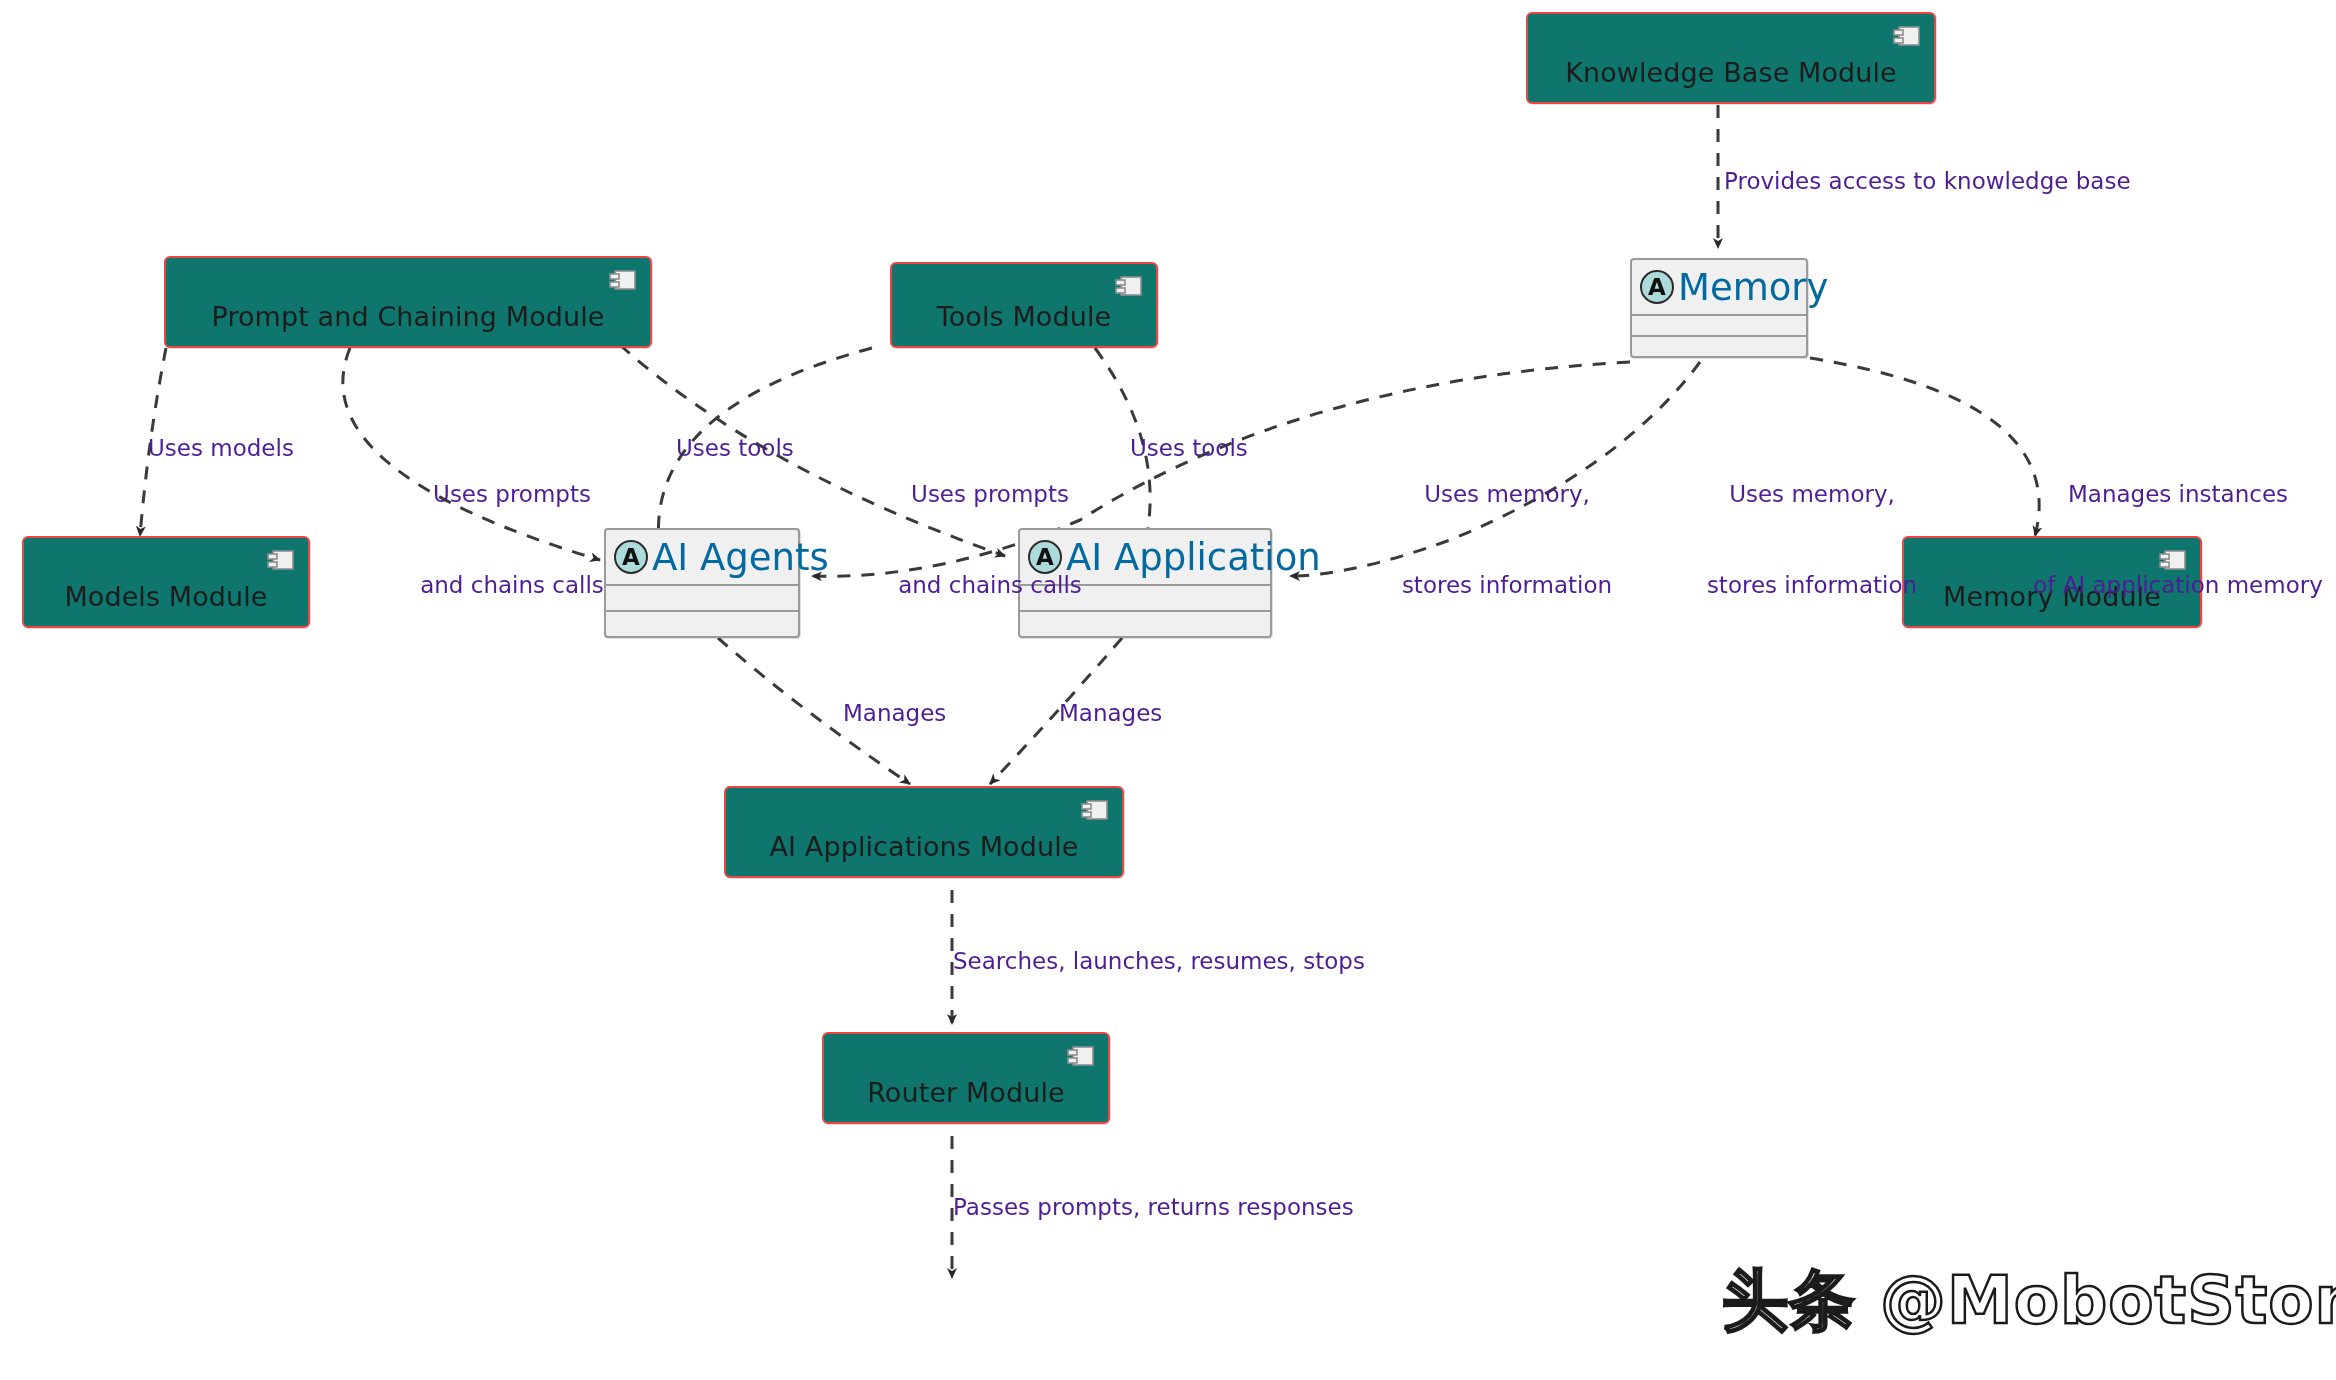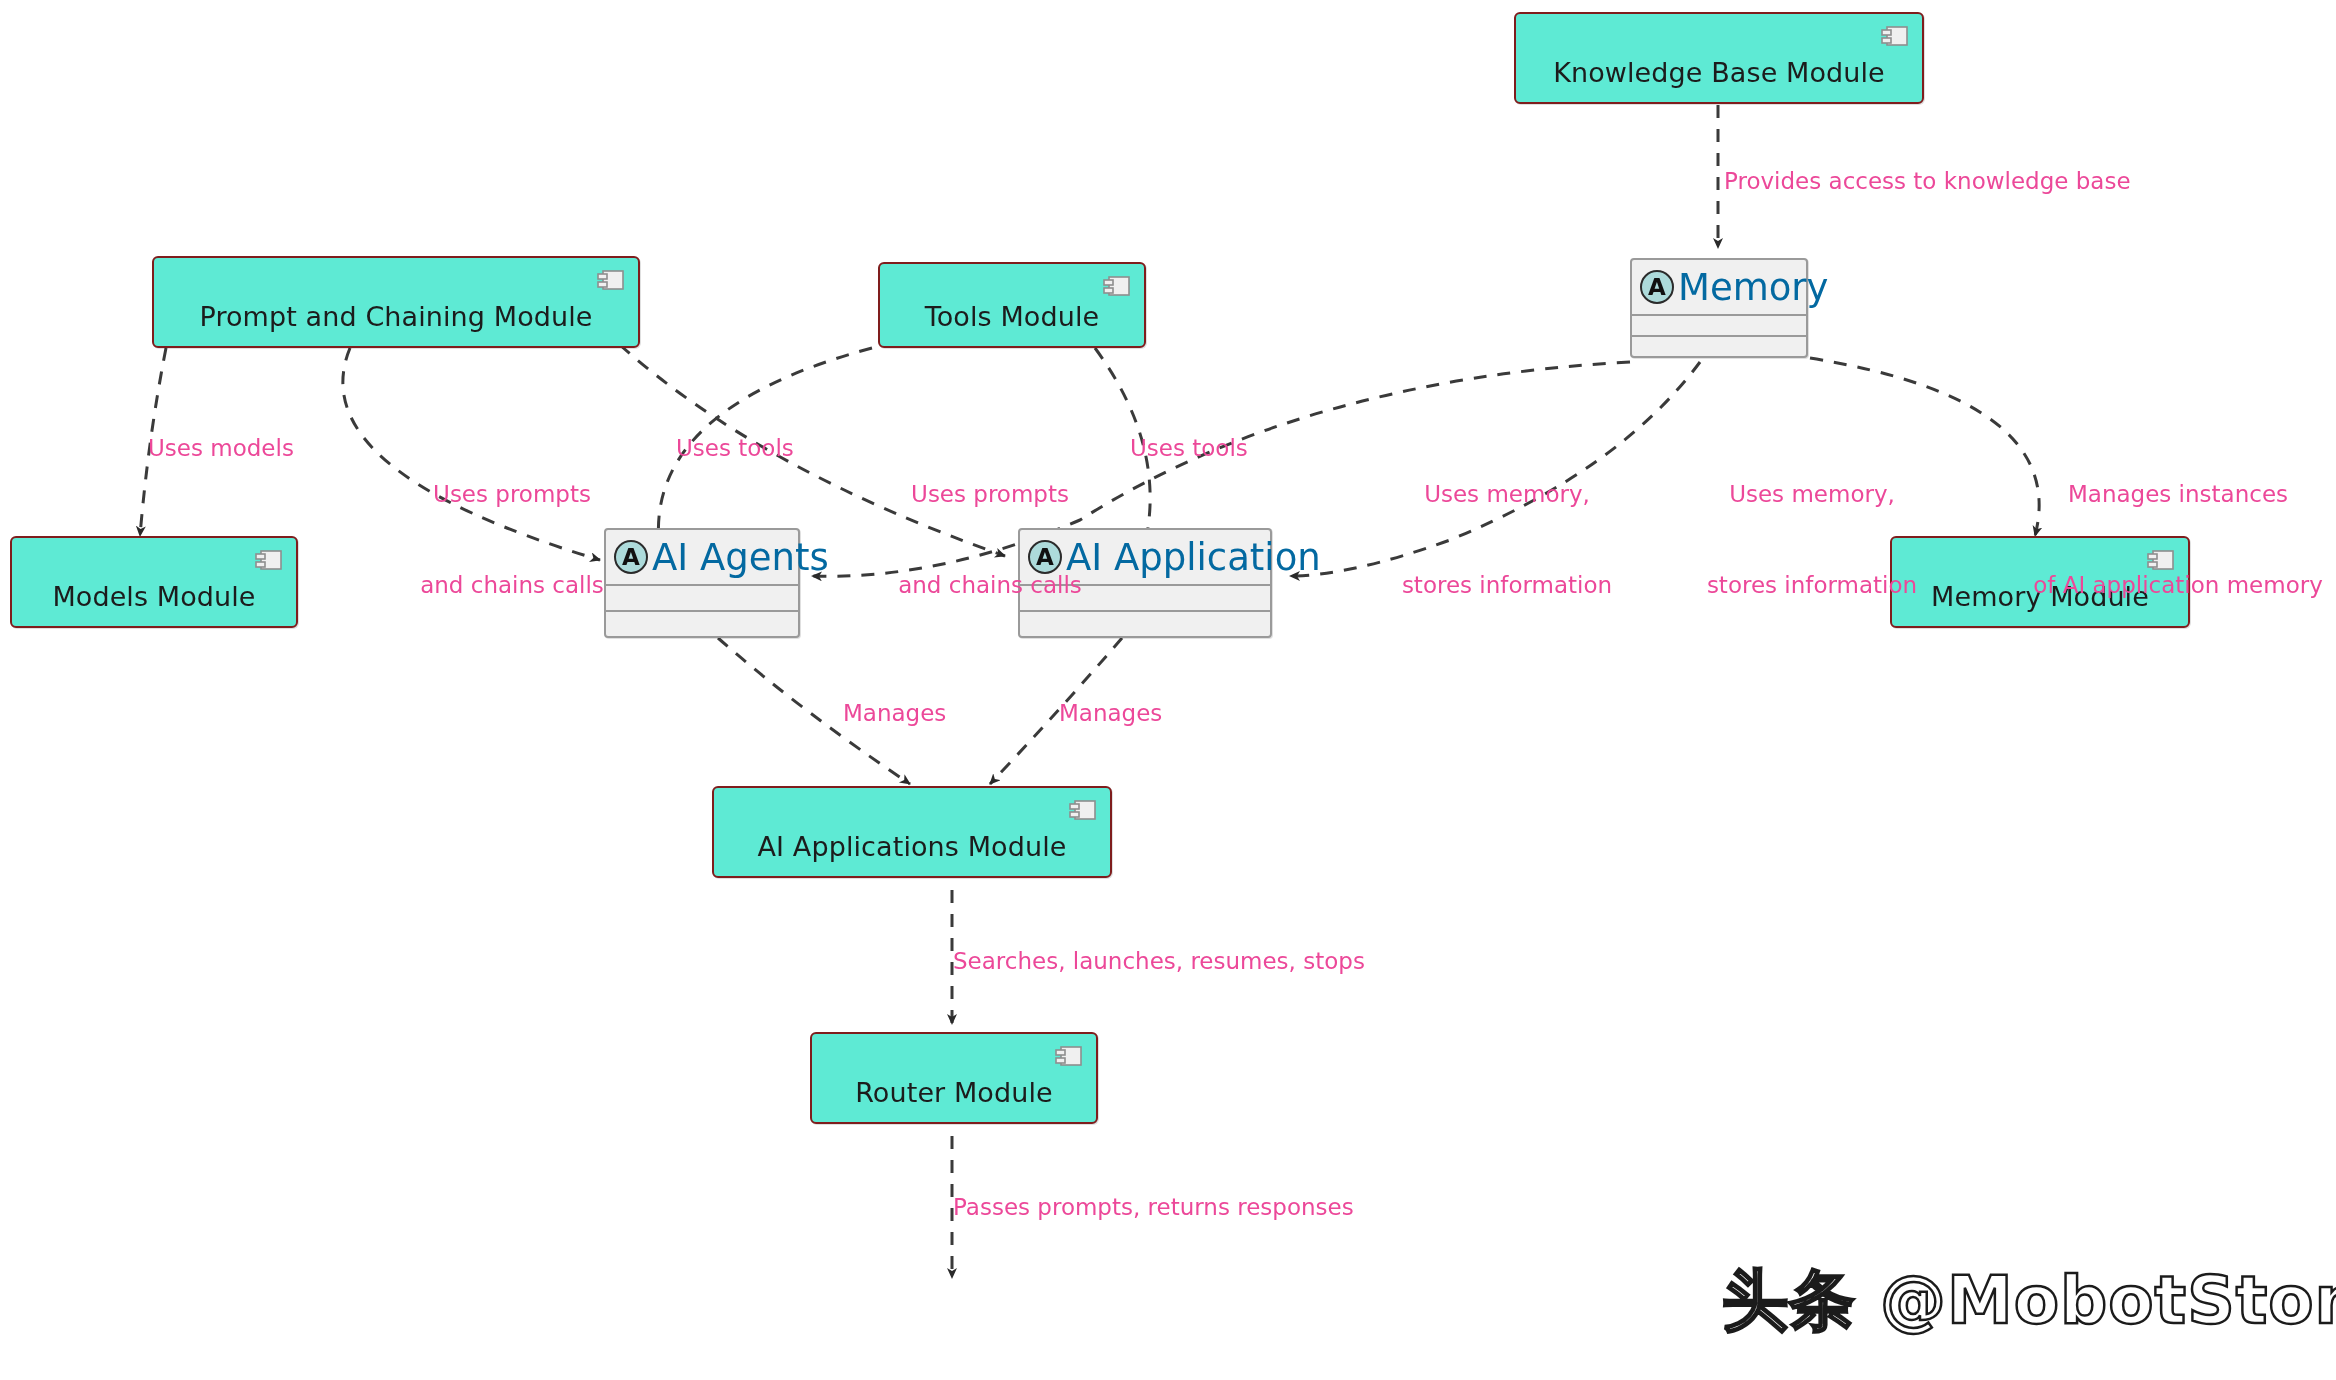--- a/index.html
+++ b/index.html
@@ -23,24 +23,25 @@
     top: 0;
     width: 2336px;
     height: 1380px;
     pointer-events: none;
   }
 
   
   .component {
     position: absolute;
     box-sizing: border-box;
-    background: #5eead4;
-    border: 2px solid #7f1d1d;
+    background: #0f766e;
+    border: 2px solid #ef4444;
     border-radius: 6px;
     box-shadow: 1px 1px 0 rgba(0,0,0,0.12);
+    margin-left: 12px;
   }
   .component .cmp-label {
     position: absolute;
     left: 0;
     right: 0;
     bottom: 14px;
     text-align: center;
     font-size: 27px;
     color: #1c1c1c;
     letter-spacing: 0.1px;
@@ -95,21 +96,21 @@
   }
   .absclass .compartment {
     flex: 1 1 auto;
     border-top: 2px solid #9A9A9A;
   }
 
   
   .elabel {
     position: absolute;
     font-size: 23px;
-    color: #ec4899;
+    color: #4c1d95;
     line-height: 1.32;
     white-space: pre;
     pointer-events: none;
   }
   .elabel.center { text-align: center; }
   .elabel.left { text-align: left; }
 
   
   .watermark {
     position: absolute;

